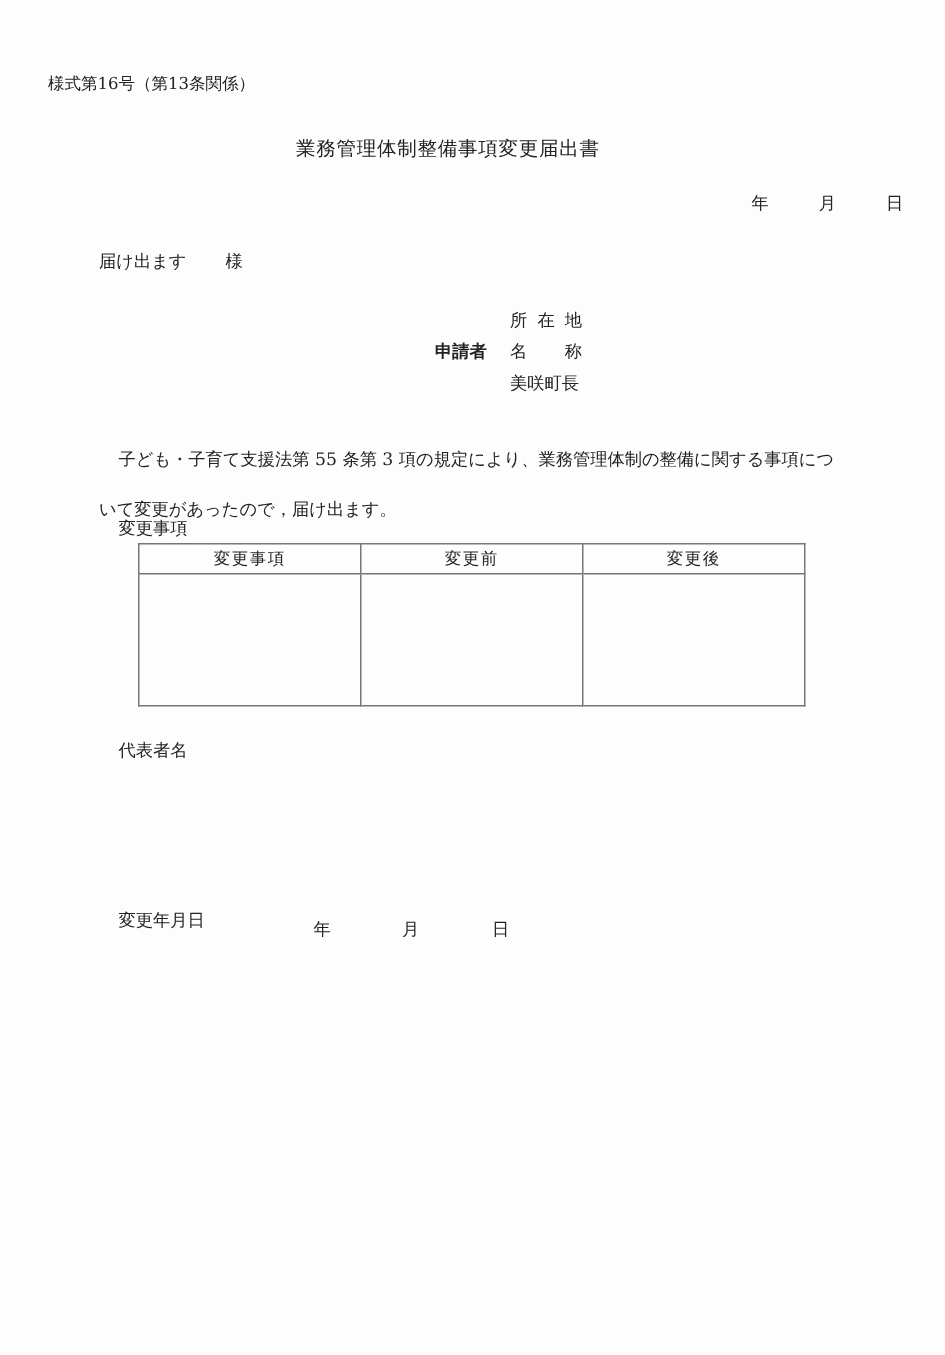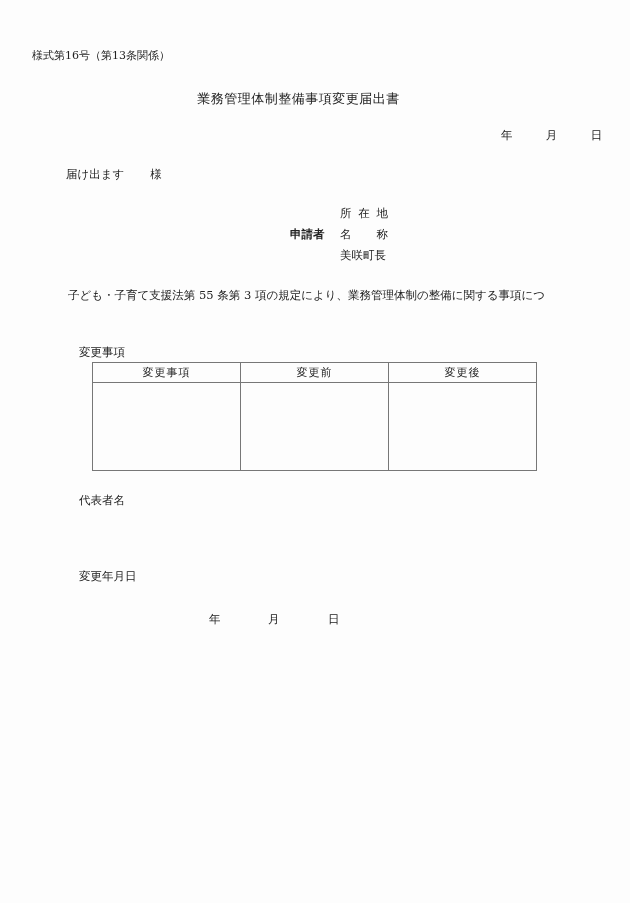--- a/index.html
+++ b/index.html
@@ -24,27 +24,27 @@
     .addressee { left: 66px; top: 167px; }
     .addressee .sama { margin-left: 26px; }
 
     .applicant { left: 290px; top: 206px; }
     .applicant .row { height: 21px; position: relative; }
     .applicant .role { position: absolute; left: 0; top: 0; font-weight: bold; }
     .applicant .field { position: absolute; left: 50px; top: 0; width: 48px; }
     .justify { display: flex; justify-content: space-between; width: 48px; }
 
     .body-text { left: 54px; top: 284px; width: 540px; line-height: 21px; white-space: normal; }
-    .body-text p { margin: 1px; }
+    .body-text p { margin: 12px; }
     .body-text .indent { padding-left: 13px; }
 
     .section-label { left: 79px; }
     .lbl-items { top: 345px; }
     .lbl-reason { top: 493px; }
-    .lbl-date { top: 569px; }
+    .lbl-date { top: 606px; }
 
     table.changes {
       position: absolute;
       left: 92px;
       top: 362px;
       width: 445px;
       border-collapse: collapse;
     }
     table.changes th, table.changes td {
       border: 1px solid #777;
@@ -93,20 +93,21 @@
       <span>称</span>
     </div>
   </div>
   <div class="row">
     <div class="field">美咲町長</div>
   </div>
 </div>
 
 <div class="abs body-text">
   <p class="indent">子ども・子育て支援法第 55 条第 3 項の規定により、業務管理体制の整備に関する事項につ</p>
+  <p>いて変更があったので，届け出ます。</p>
 </div>
 
 <div class="abs section-label lbl-items">変更事項</div>
 
 <table class="changes">
   <colgroup>
       <col>
       <col>
       <col>
     </colgroup>

